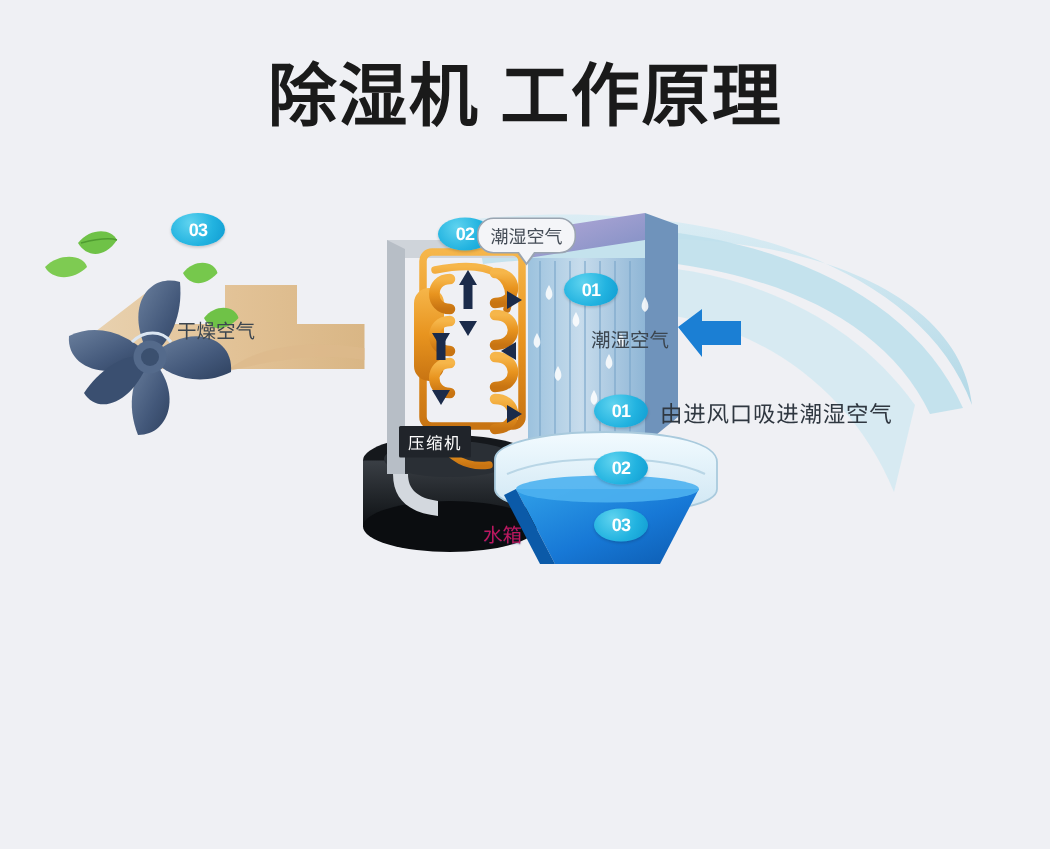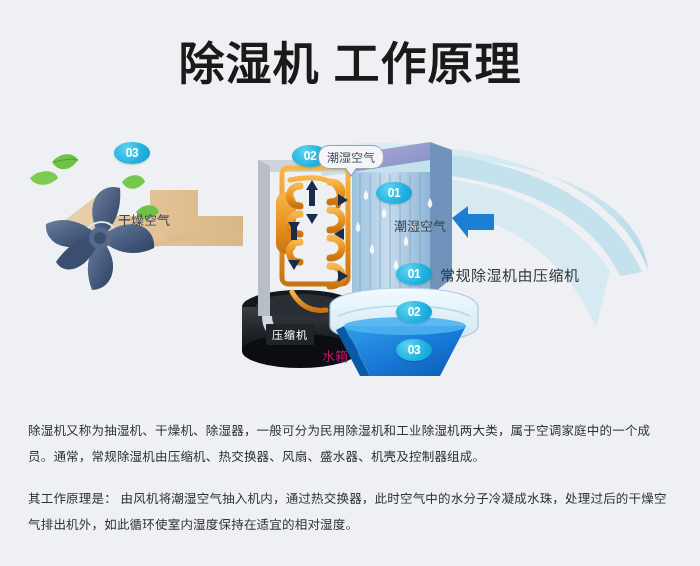--- a/index.html
+++ b/index.html
@@ -248,35 +248,31 @@
 
     <div class="badge" style="left:114px; top:22px;">03</div>
     <div class="art-label" style="left:118px; top:90px;">干燥空气</div>
 
     <div class="badge" style="left:292px; top:25px;">02</div>
     <div class="callout" style="left:318px; top:25px;">潮湿空气</div>
 
     <div class="badge" style="left:376px; top:62px;">01</div>
     <div class="art-label" style="left:382px; top:96px;margin-left:12px;">潮湿空气</div>
 
-    <div class="tag-dark" style="left:266px; top:164px;margin-top:40px;">压缩机</div>
+    <div class="tag-dark" style="left:266px; top:164px;">压缩机</div>
     <div class="tag-tank" style="left:322px; top:226px;">水箱</div>
   </div>
 
   <div class="steps">
     <div class="step">
       <span class="badge">01</span>
-      <span class="step-text">常规除湿机由压缩机</span>
+      <span class="step-text">由进风口吸进潮湿空气</span>
     </div>
     <div class="step">
       <span class="badge">02</span>
     </div>
     <div class="step">
       <span class="badge">03</span>
     </div>
   </div>
 
-  <div class="copy">
-    <p class="para">除湿机又称为抽湿机、干燥机、除湿器，一般可分为民用除湿机和工业除湿机两大类，属于空调家庭中的一个成员。通常，常规除湿机由压缩机、热交换器、风扇、盛水器、机壳及控制器组成。</p>
-    <p class="para">其工作原理是： 由风机将潮湿空气抽入机内，通过热交换器，此时空气中的水分子冷凝成水珠，处理过后的干燥空气排出机外，如此循环使室内湿度保持在适宜的相对湿度。</p>
-  </div>
 
 </div>
 
 </body></html>

